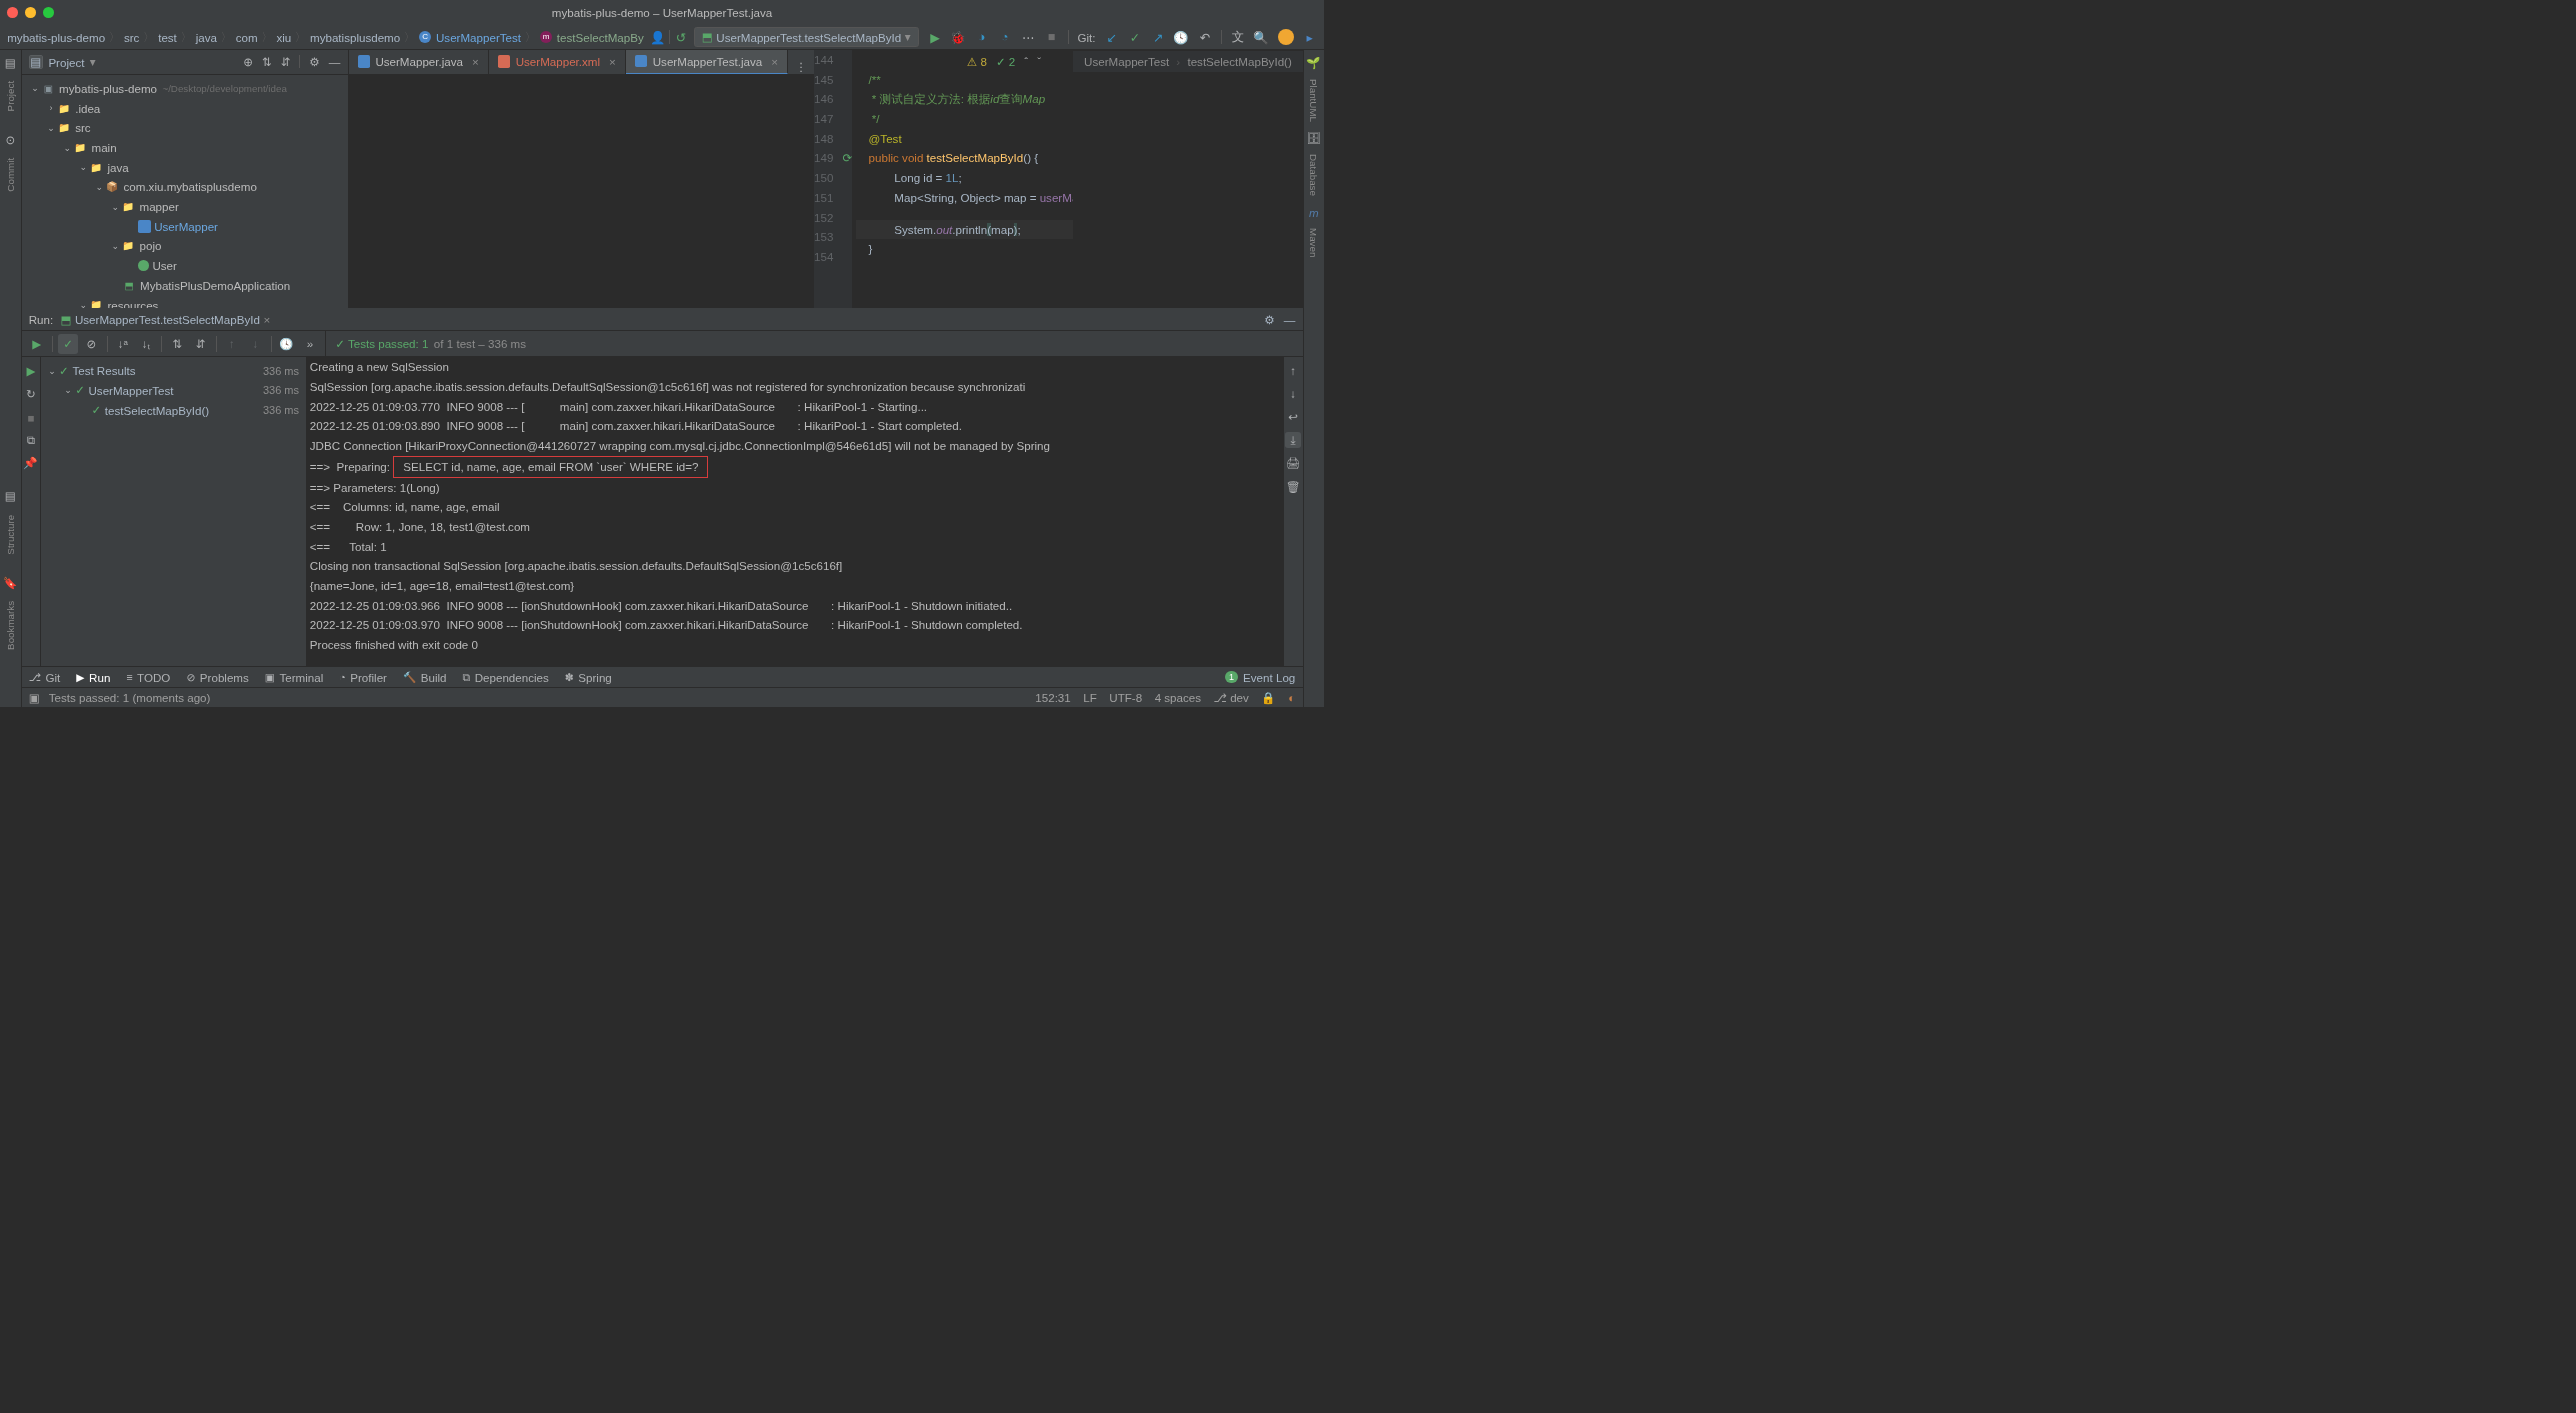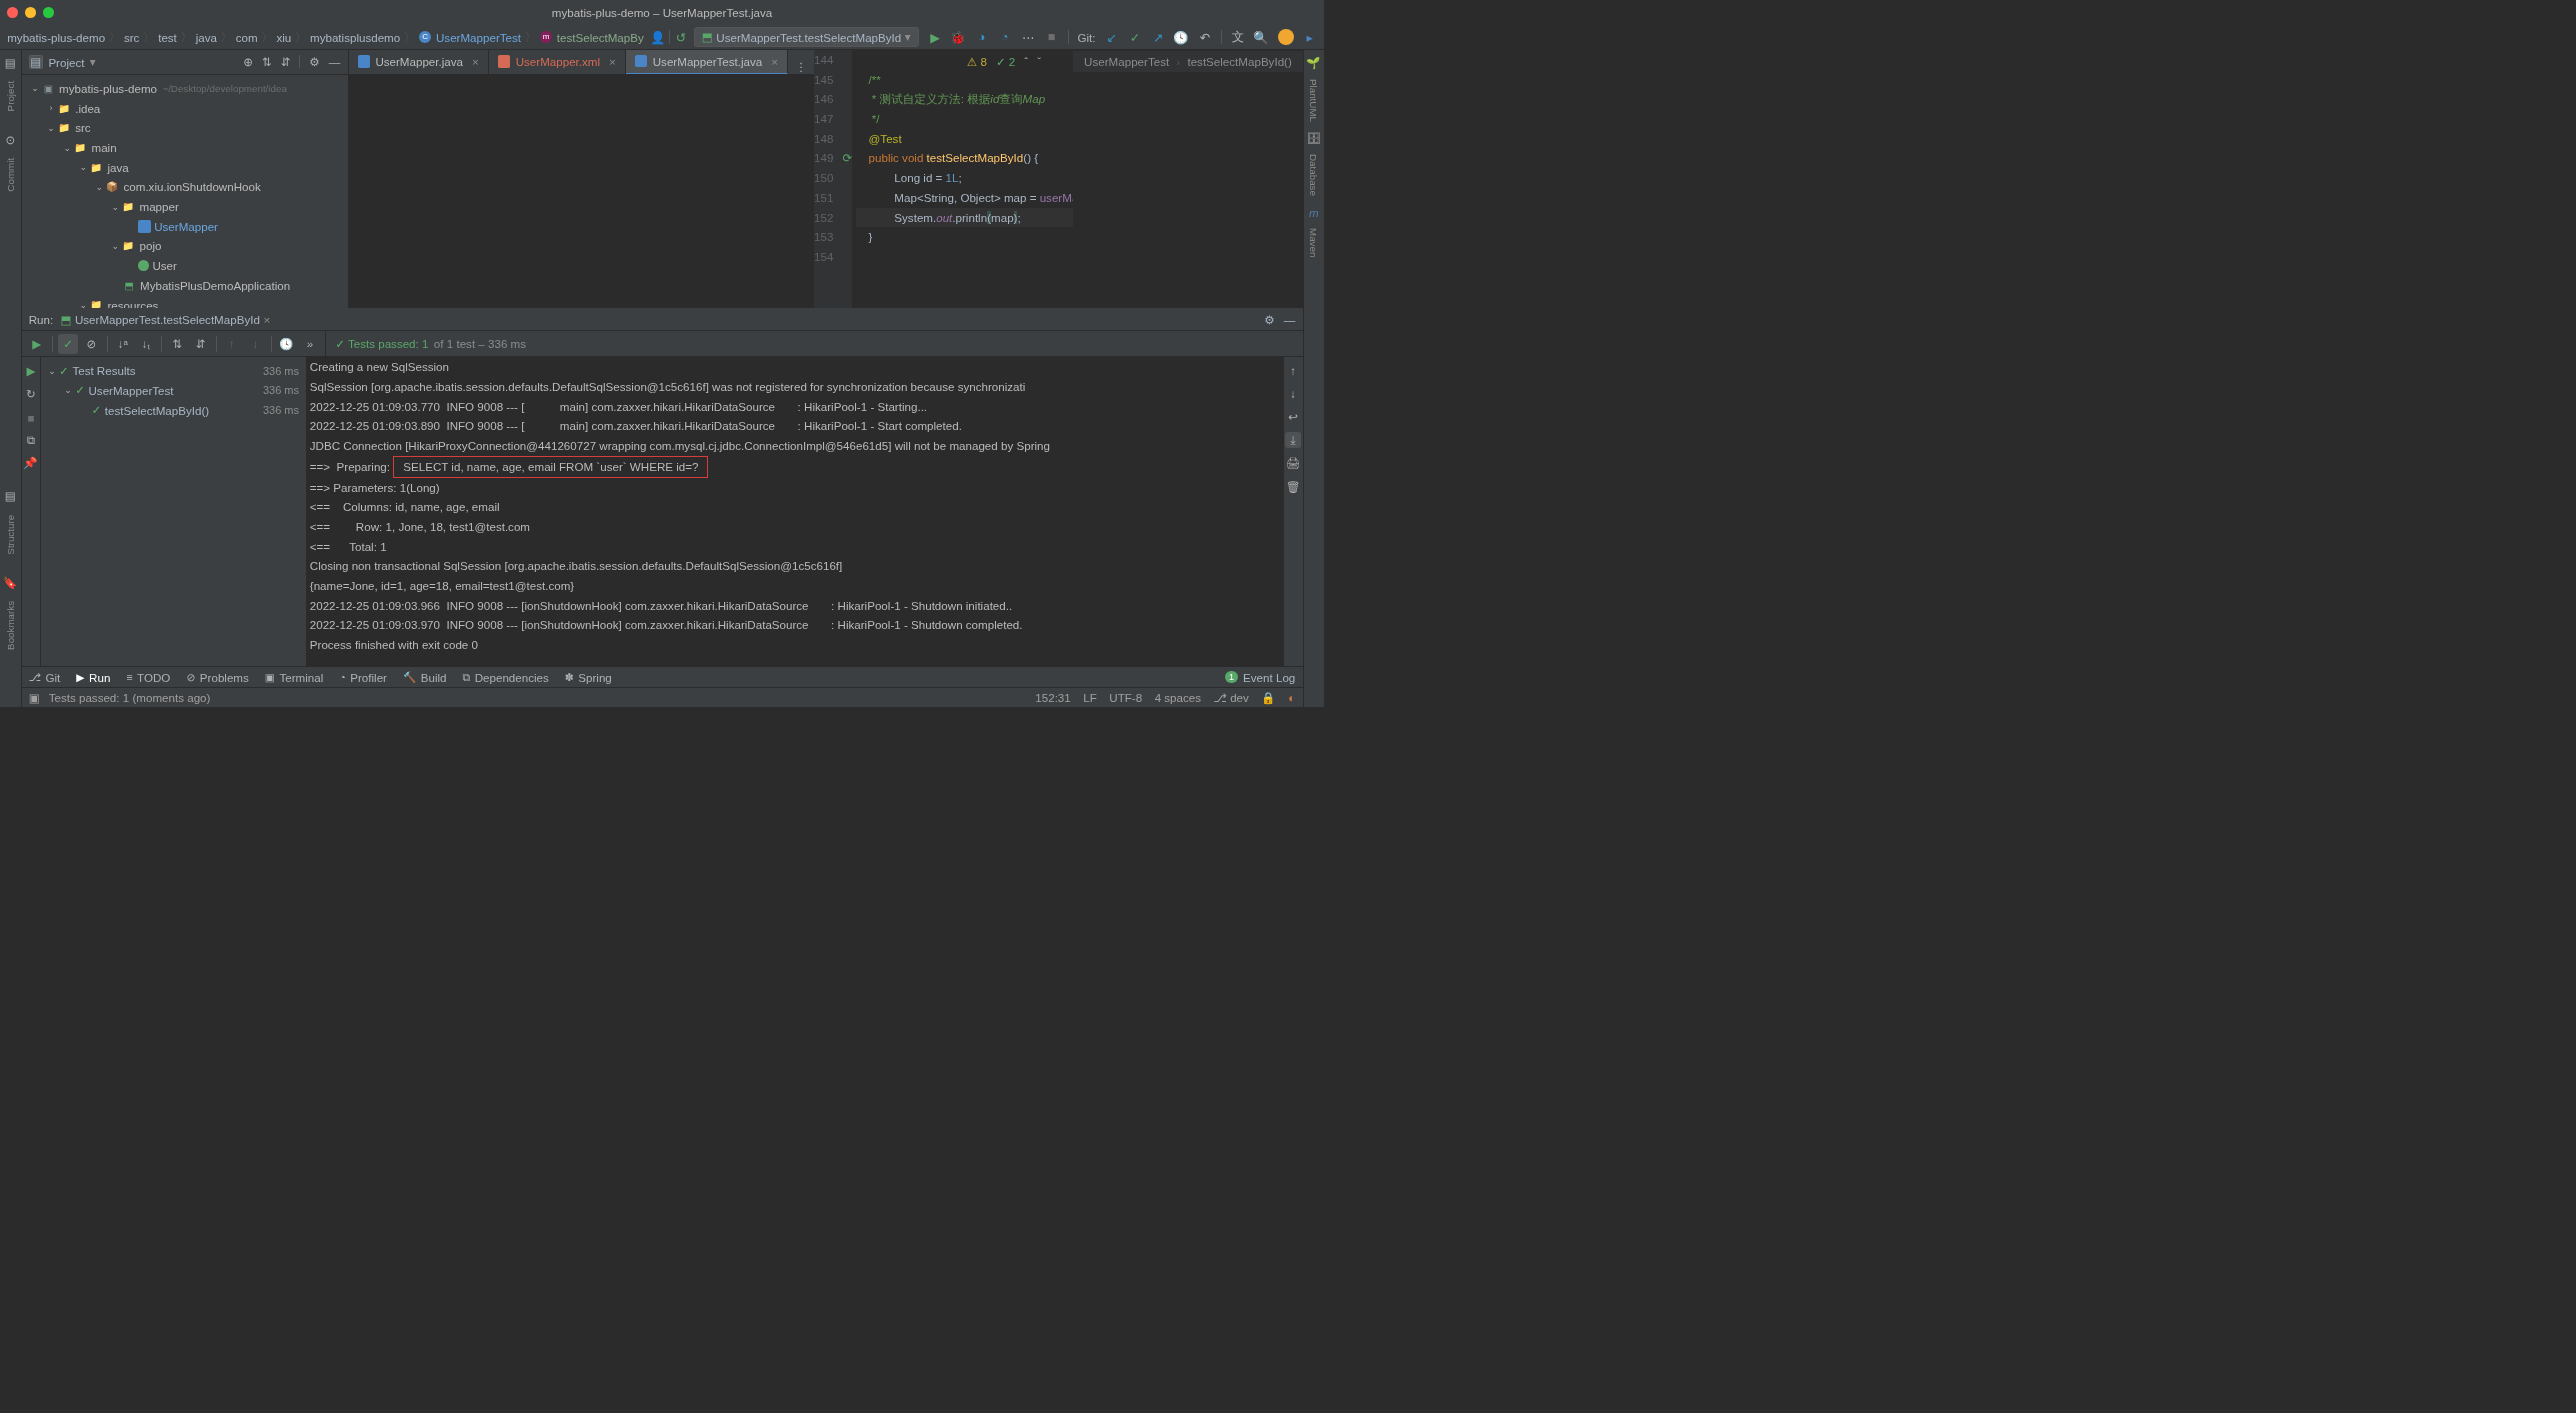--- a/index.html
+++ b/index.html
@@ -64,21 +64,21 @@
 .tab .tic { width: 12.5px; height: 12.5px; }
 .tab .close { color: #8c8c8c; margin-left: 3.6px; }
 .tabs .more { margin-left: auto; padding: 0 7.2px; color: #afb1b3; cursor: pointer; }
 .editor-body { flex: 1; display: flex; font-family: 'JetBrains Mono', Menlo, monospace; font-size: 11.6px; overflow: hidden; position: relative; }
 .gutter { width: 54px; background: #313335; color: #606366; text-align: right; padding-right: 9px; user-select: none; }
 .gutter div { height: 19.7px; line-height: 19.7px; }
 .gutter-mark { width: 19.7px; background: #313335; }
 .gutter-mark div { height: 19.7px; display: flex; align-items: center; justify-content: center; }
 .code { flex: 1; padding-left: 3.6px; }
 .code .ln { height: 19.7px; line-height: 19.7px; white-space: pre; }
-.code .hl { background: #323232; } .cc-jd { color: #629755; } .cc-tag { font-style: italic; color: #629755; }
+.code .hl { background: #323232; margin-top: 12px; } .cc-jd { color: #629755; } .cc-tag { font-style: italic; color: #629755; }
 .cc-kw { color: #cc7832; } .cc-anno { color: #bbb529; } .cc-method { color: #ffc66d; }
 .cc-num { color: #6897bb; } .cc-field { color: #9876aa; } .cc-static { font-style: italic; color: #9876aa; }
 .cc-paren-hl { background: #3b514d; }
 .badges { position: absolute; top: 3.6px; right: 27px; display: flex; gap: 9px; font-size: 9.8px; background: #2b2b2b; padding: 1.8px 5.4px; }
 .badges span.warn { color: #bfa83a; } .badges span.ok { color: #59a869; }
 .crumb2 { height: 21.5px; background: #313335; display: flex; align-items: center; padding: 0 10.7px; gap: 7.2px; color: #8c8c8c; font-size: 10.7px; border-top: 0.9px solid #2b2b2b; }
 
 
 .run-panel { height: 358px; background: #2b2b2b; display: flex; flex-direction: column; border-top: 0.9px solid #3c3f41; }
 .run-hdr { height: 21.5px; background: #3c3f41; display: flex; align-items: center; padding: 0 7.2px; gap: 7.2px; }
@@ -240,21 +240,21 @@
               <span class="lbl">main</span>
             </div>
 <div class="node" style="padding-left:52px">
               <span class="chev">⌄</span>
               <span class="fic folder-blue">📁</span>
               <span class="lbl">java</span>
             </div>
 <div class="node" style="padding-left:68px">
               <span class="chev">⌄</span>
               <span class="fic folder">📦</span>
-              <span class="lbl">com.xiu.ionShutdownHook</span>
+              <span class="lbl">com.xiu.mybatisplusdemo</span>
             </div>
 <div class="node" style="padding-left:84px">
               <span class="chev">⌄</span>
               <span class="fic folder">📁</span>
               <span class="lbl">mapper</span>
             </div>
 <div class="node" style="padding-left:113px">
               <span class="fic sq-blue"></span>
               <span class="lbl link">UserMapper</span>
             </div>

